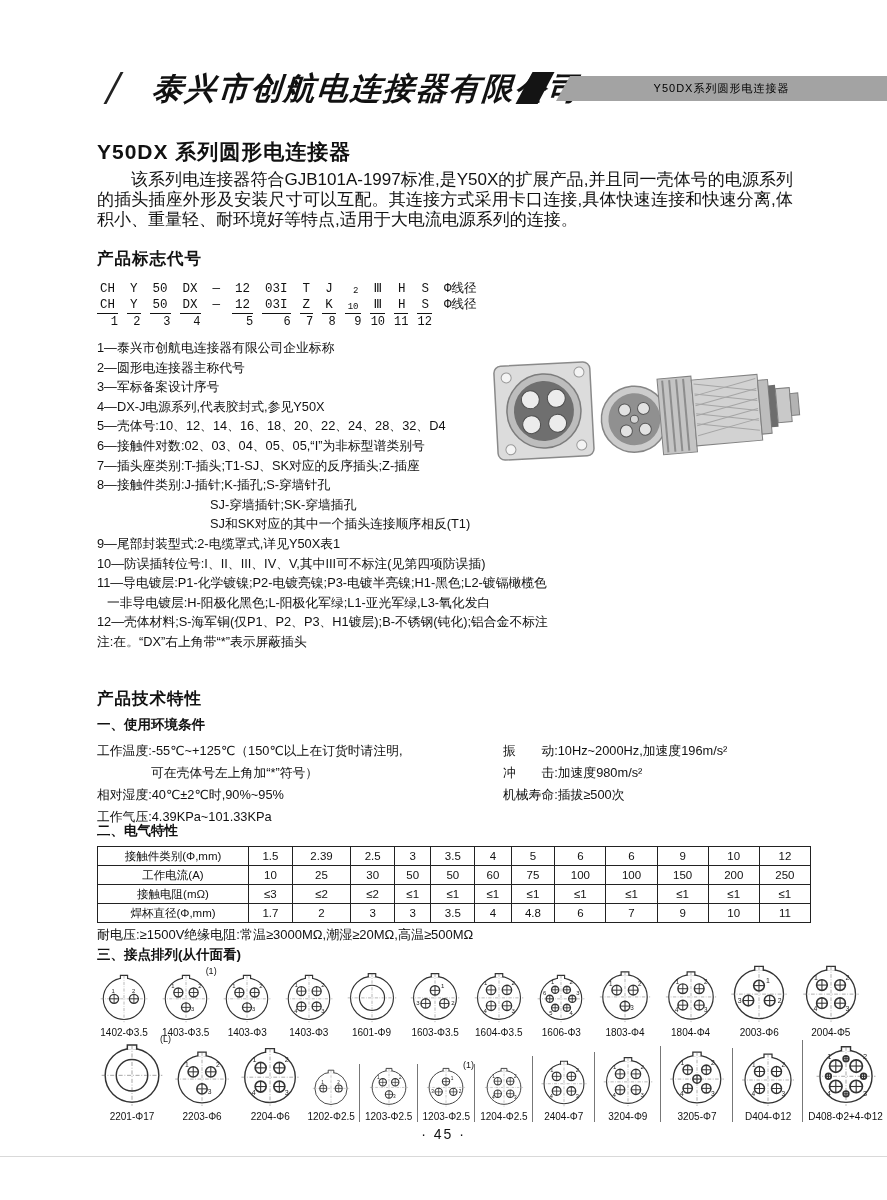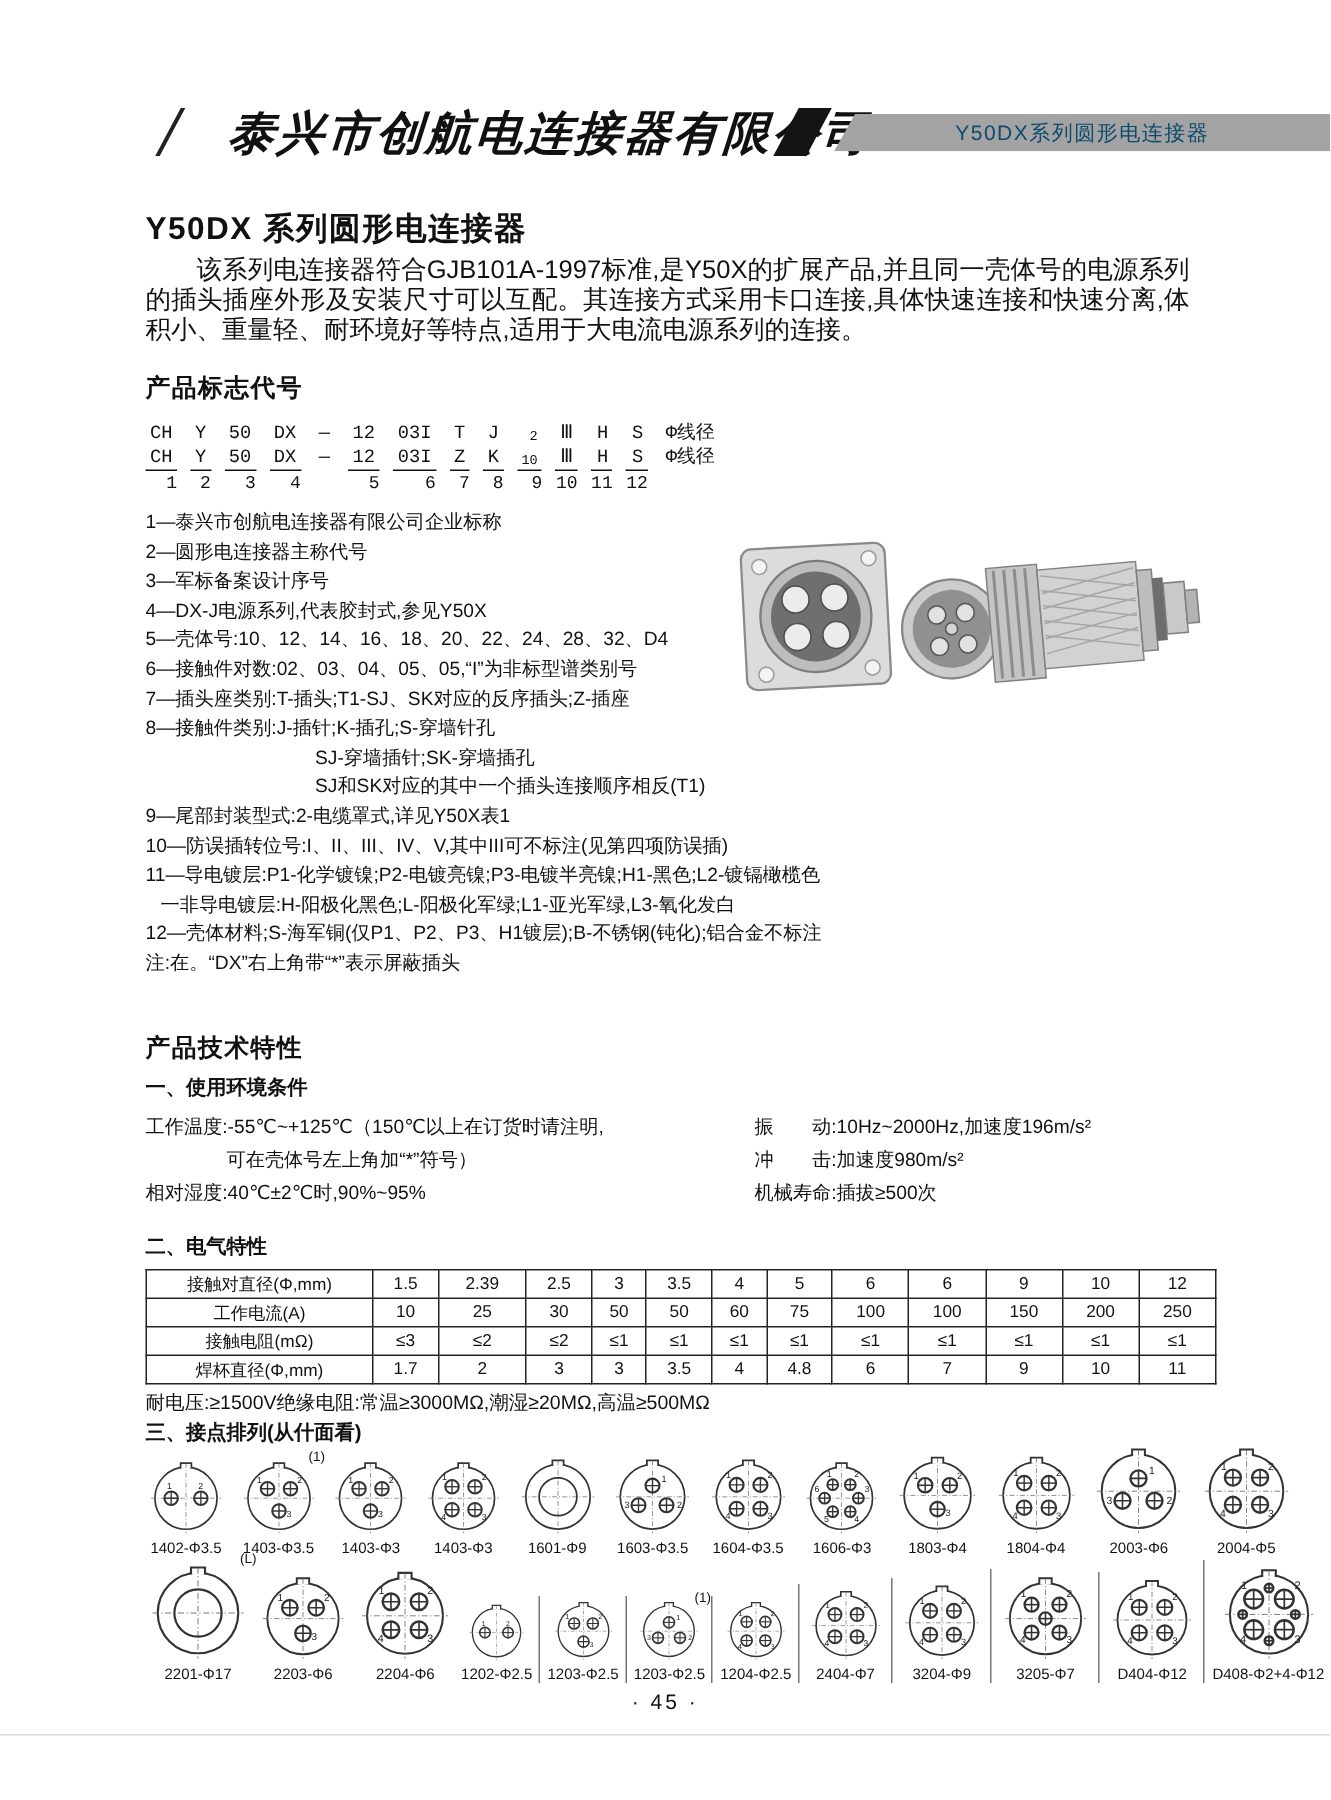--- a/index.html
+++ b/index.html
@@ -5,21 +5,21 @@
   html,body{margin:0;padding:0;background:#fff;}
   #page{position:relative;width:887px;height:1200px;background:#fff;overflow:hidden;
         font-family:"Liberation Sans","DejaVu Sans",sans-serif;color:#111;}
   
   .hdr-slash{position:absolute;left:112px;top:72px;width:16px;height:32px;border-left:3px solid #222;transform:skewX(-28deg);}
   .hdr-company{position:absolute;left:152px;top:68px;font-size:31px;font-weight:bold;font-style:italic;letter-spacing:2px;transform:skewX(-4deg);white-space:nowrap;}
   .hdr-wedge{position:absolute;left:524px;top:72px;width:22px;height:32px;background:#141414;transform:skewX(-28deg);}
   .hdr-tag{position:absolute;left:556px;top:76px;width:331px;height:25px;background:#a3a3a3;
            clip-path:polygon(14px 0,100% 0,100% 100%,0 100%);
            display:flex;align-items:center;justify-content:center;}
-  .hdr-tag span{color:#0c4a6e;font-size:14px;letter-spacing:1px;}
+  .hdr-tag span{color:#000000;font-size:11px;letter-spacing:1px;}
   
   .title{position:absolute;left:97px;top:138px;font-size:21px;font-weight:bold;letter-spacing:1px;}
   .intro{position:absolute;left:97px;top:170px;width:696px;margin:0;font-size:17px;line-height:20px;text-align:justify;text-indent:2em;}
   .h2{position:absolute;left:97px;font-size:16.5px;font-weight:bold;letter-spacing:1px;}
   .h3{position:absolute;left:97px;font-size:13.5px;font-weight:bold;}
   
   #code-grid{position:absolute;left:97px;top:281px;white-space:nowrap;}
   .code-col{display:inline-block;text-align:right;margin-right:9px;vertical-align:top;font-family:Liberation Mono, monospace;}
   .code-col .ct{display:block;font-size:12.5px;height:16px;line-height:16px;padding:0 3px;}
   .code-col .cb{display:block;font-size:12.5px;height:16px;line-height:16px;padding:0 3px;border-bottom:1px solid #111;}
@@ -143,32 +143,33 @@
       <rect x="307" y="50" width="8" height="22" fill="#b3b3b3" stroke="#7f7f7f"></rect>
     </g>
   </svg>
 
   <div class="h2" style="top:688px;">产品技术特性</div>
   <div class="h3" style="top:716px;">一、使用环境条件</div>
   <div id="env-left">
       <div class="env-line">工作温度:-55℃~+125℃（150℃以上在订货时请注明,</div>
       <div class="env-line ei1">可在壳体号左上角加“*”符号）</div>
       <div class="env-line">相对湿度:40℃±2℃时,90%~95%</div>
+      <div class="env-line">工作气压:4.39KPa~101.33KPa</div>
     </div>
   <div id="env-right">
       <div class="env-line">振　　动:10Hz~2000Hz,加速度196m/s²</div>
       <div class="env-line">冲　　击:加速度980m/s²</div>
       <div class="env-line">机械寿命:插拔≥500次</div>
     </div>
 
   <div class="h3" style="top:822px;">二、电气特性</div>
   <table id="elec-table">
       <tbody>
         <tr>
-          <td class="lbl">接触对直径(Φ,mm)</td>
+          <td class="lbl">接触件类别(Φ,mm)</td>
           <td>1.5</td>
           <td>2.39</td>
           <td>2.5</td>
           <td>3</td>
           <td>3.5</td>
           <td>4</td>
           <td>5</td>
           <td>6</td>
           <td>6</td>
           <td>9</td>

